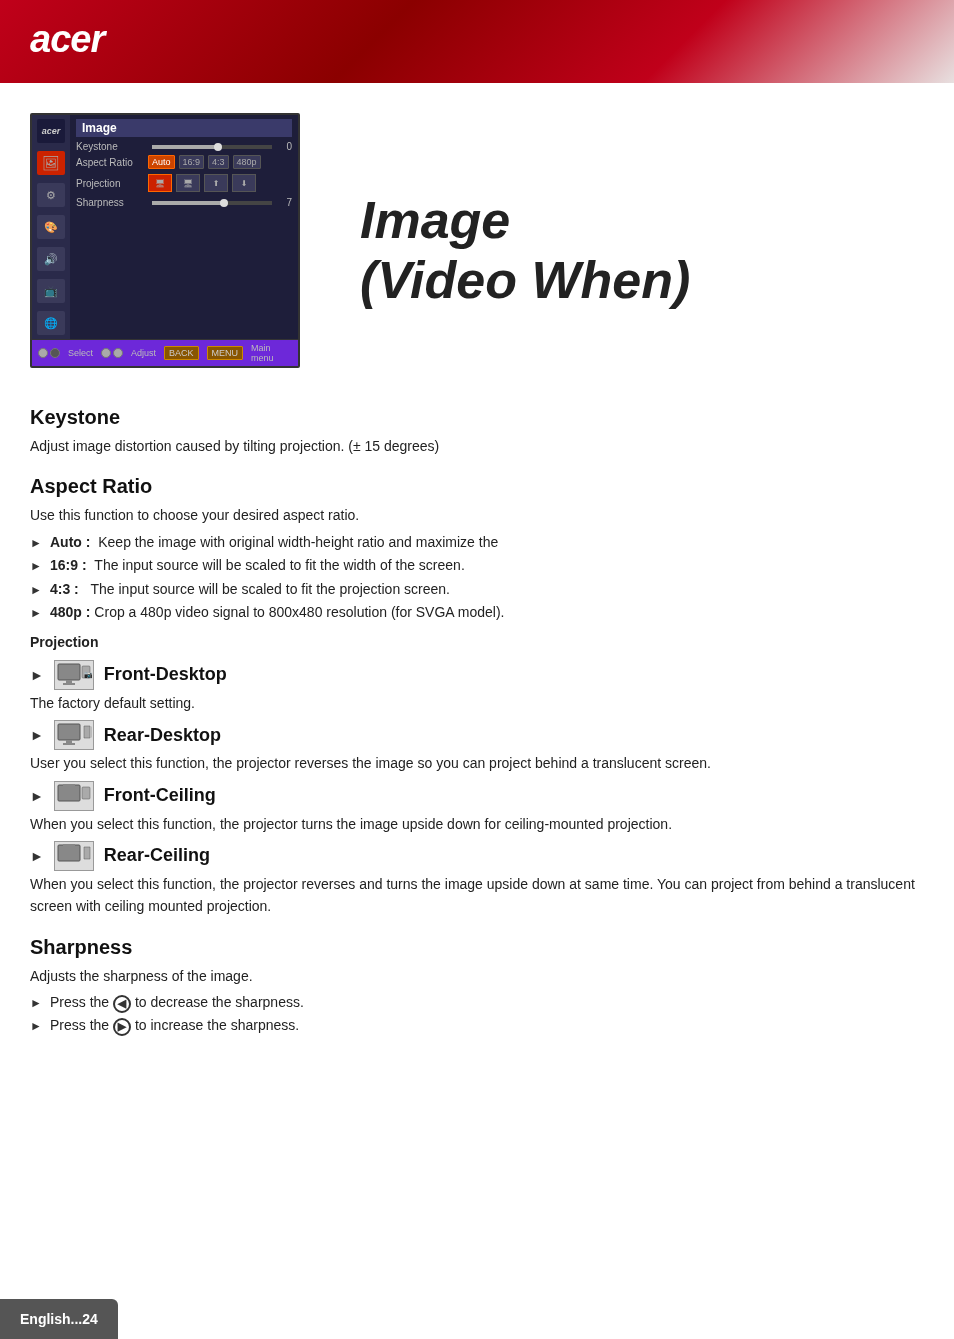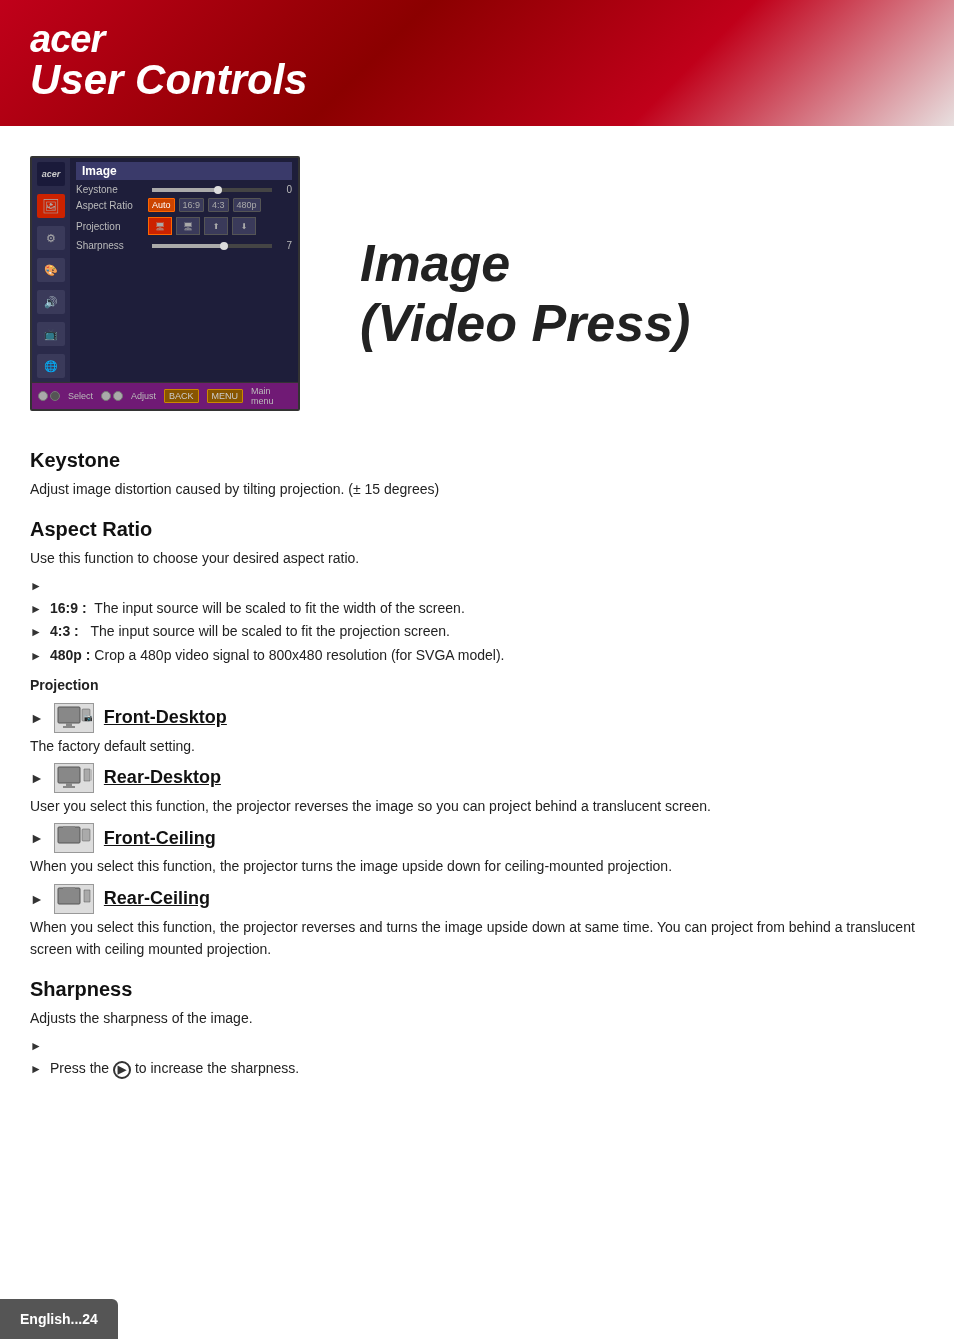--- a/index.html
+++ b/index.html
@@ -167,21 +167,21 @@
       align-items: center;
       justify-content: center;
       font-size: 8px;
       color: #aaa;
     }
     .osd-proj-icon.selected {
       border-color: #ff6600;
       background: #cc2200;
     }
     .osd-bottom-bar {
-      background: #701a75;
+      background: #6d28d9;
       display: flex;
       align-items: center;
       padding: 3px 6px;
       gap: 8px;
       font-size: 9px;
       color: #bbb;
       border-top: 1px solid #333;
     }
     .osd-btn {
       background: #333355;
@@ -294,21 +294,20 @@
       overflow: hidden;
     }
     .proj-icon-svg {
       width: 36px;
       height: 26px;
     }
     .proj-title {
       font-size: 18px;
       font-weight: bold;
       color: #111;
-      text-decoration: underline;
     }
 
     
     .circle-btn {
       display: inline-flex;
       align-items: center;
       justify-content: center;
       width: 18px;
       height: 18px;
       border-radius: 50%;
@@ -338,21 +337,20 @@
       border-radius: 0 6px 0 0;
     }
   </style>
 </head>
 <body>
 
 <div class="header">
   <div class="header-logo">
     <span class="acer-logo-text">acer</span>
   </div>
-  <div class="header-subtitle">User Controls</div>
 </div>
 
 <div class="content">
 
   <div class="osd-panel">
     <div class="osd-inner">
 
       <div class="osd-top-bar">
         <div class="osd-icons-col">
 
@@ -427,34 +425,35 @@
         <span>Adjust</span>
         <span class="osd-btn highlight">BACK</span>
         <span class="osd-btn highlight">MENU</span>
         <span>Main menu</span>
       </div>
     </div>
   </div>
 
   <div class="image-mode-title">
     <div class="image-mode-text">Image</div>
-    <div class="image-mode-text">(Video Press)</div>
+    <div class="image-mode-text">(Video When)</div>
   </div>
 </div>
 
 <div class="main-content">
 
   <div class="section-title">Keystone</div>
   <p class="section-body">Adjust image distortion caused by tilting projection. (± 15 degrees)</p>
 
   <div class="section-title">Aspect Ratio</div>
   <p class="section-body">Use this function to choose your desired aspect ratio.</p>
   <ul class="bullet-list">
     <li>
       <span class="bullet-arrow">►</span>
+      <span><span class="bold-label">Auto :</span>&nbsp;&nbsp;Keep the image with original width-height ratio and maximize the</span>
     </li>
     <li>
       <span class="bullet-arrow">►</span>
       <span><span class="bold-label">16:9 :</span>&nbsp;&nbsp;The input source will be scaled to fit the width of the screen.</span>
     </li>
     <li>
       <span class="bullet-arrow">►</span>
       <span><span class="bold-label">4:3 :</span>&nbsp;&nbsp;&nbsp;The input source will be scaled to fit the projection screen.</span>
     </li>
     <li>
@@ -523,20 +522,23 @@
     <span class="proj-title">Rear-Ceiling</span>
   </div>
   <p class="section-body">When you select this function, the projector reverses and turns the image upside down at same time. You can project from behind a translucent screen with ceiling mounted projection.</p>
 
   <div class="section-title">Sharpness</div>
   <p class="section-body">Adjusts the sharpness of the image.</p>
 
   <ul class="bullet-list">
     <li>
       <span class="bullet-arrow">►</span>
+      <span>
+        <span>Press the</span>&nbsp;<span class="circle-btn">◀</span>&nbsp;<span>to decrease the sharpness.</span>
+      </span>
     </li>
     <li>
       <span class="bullet-arrow">►</span>
       <span>
         <span>Press the</span>&nbsp;<span class="circle-btn">▶</span>&nbsp;<span>to increase the sharpness.</span>
       </span>
     </li>
   </ul>
 
 </div>

